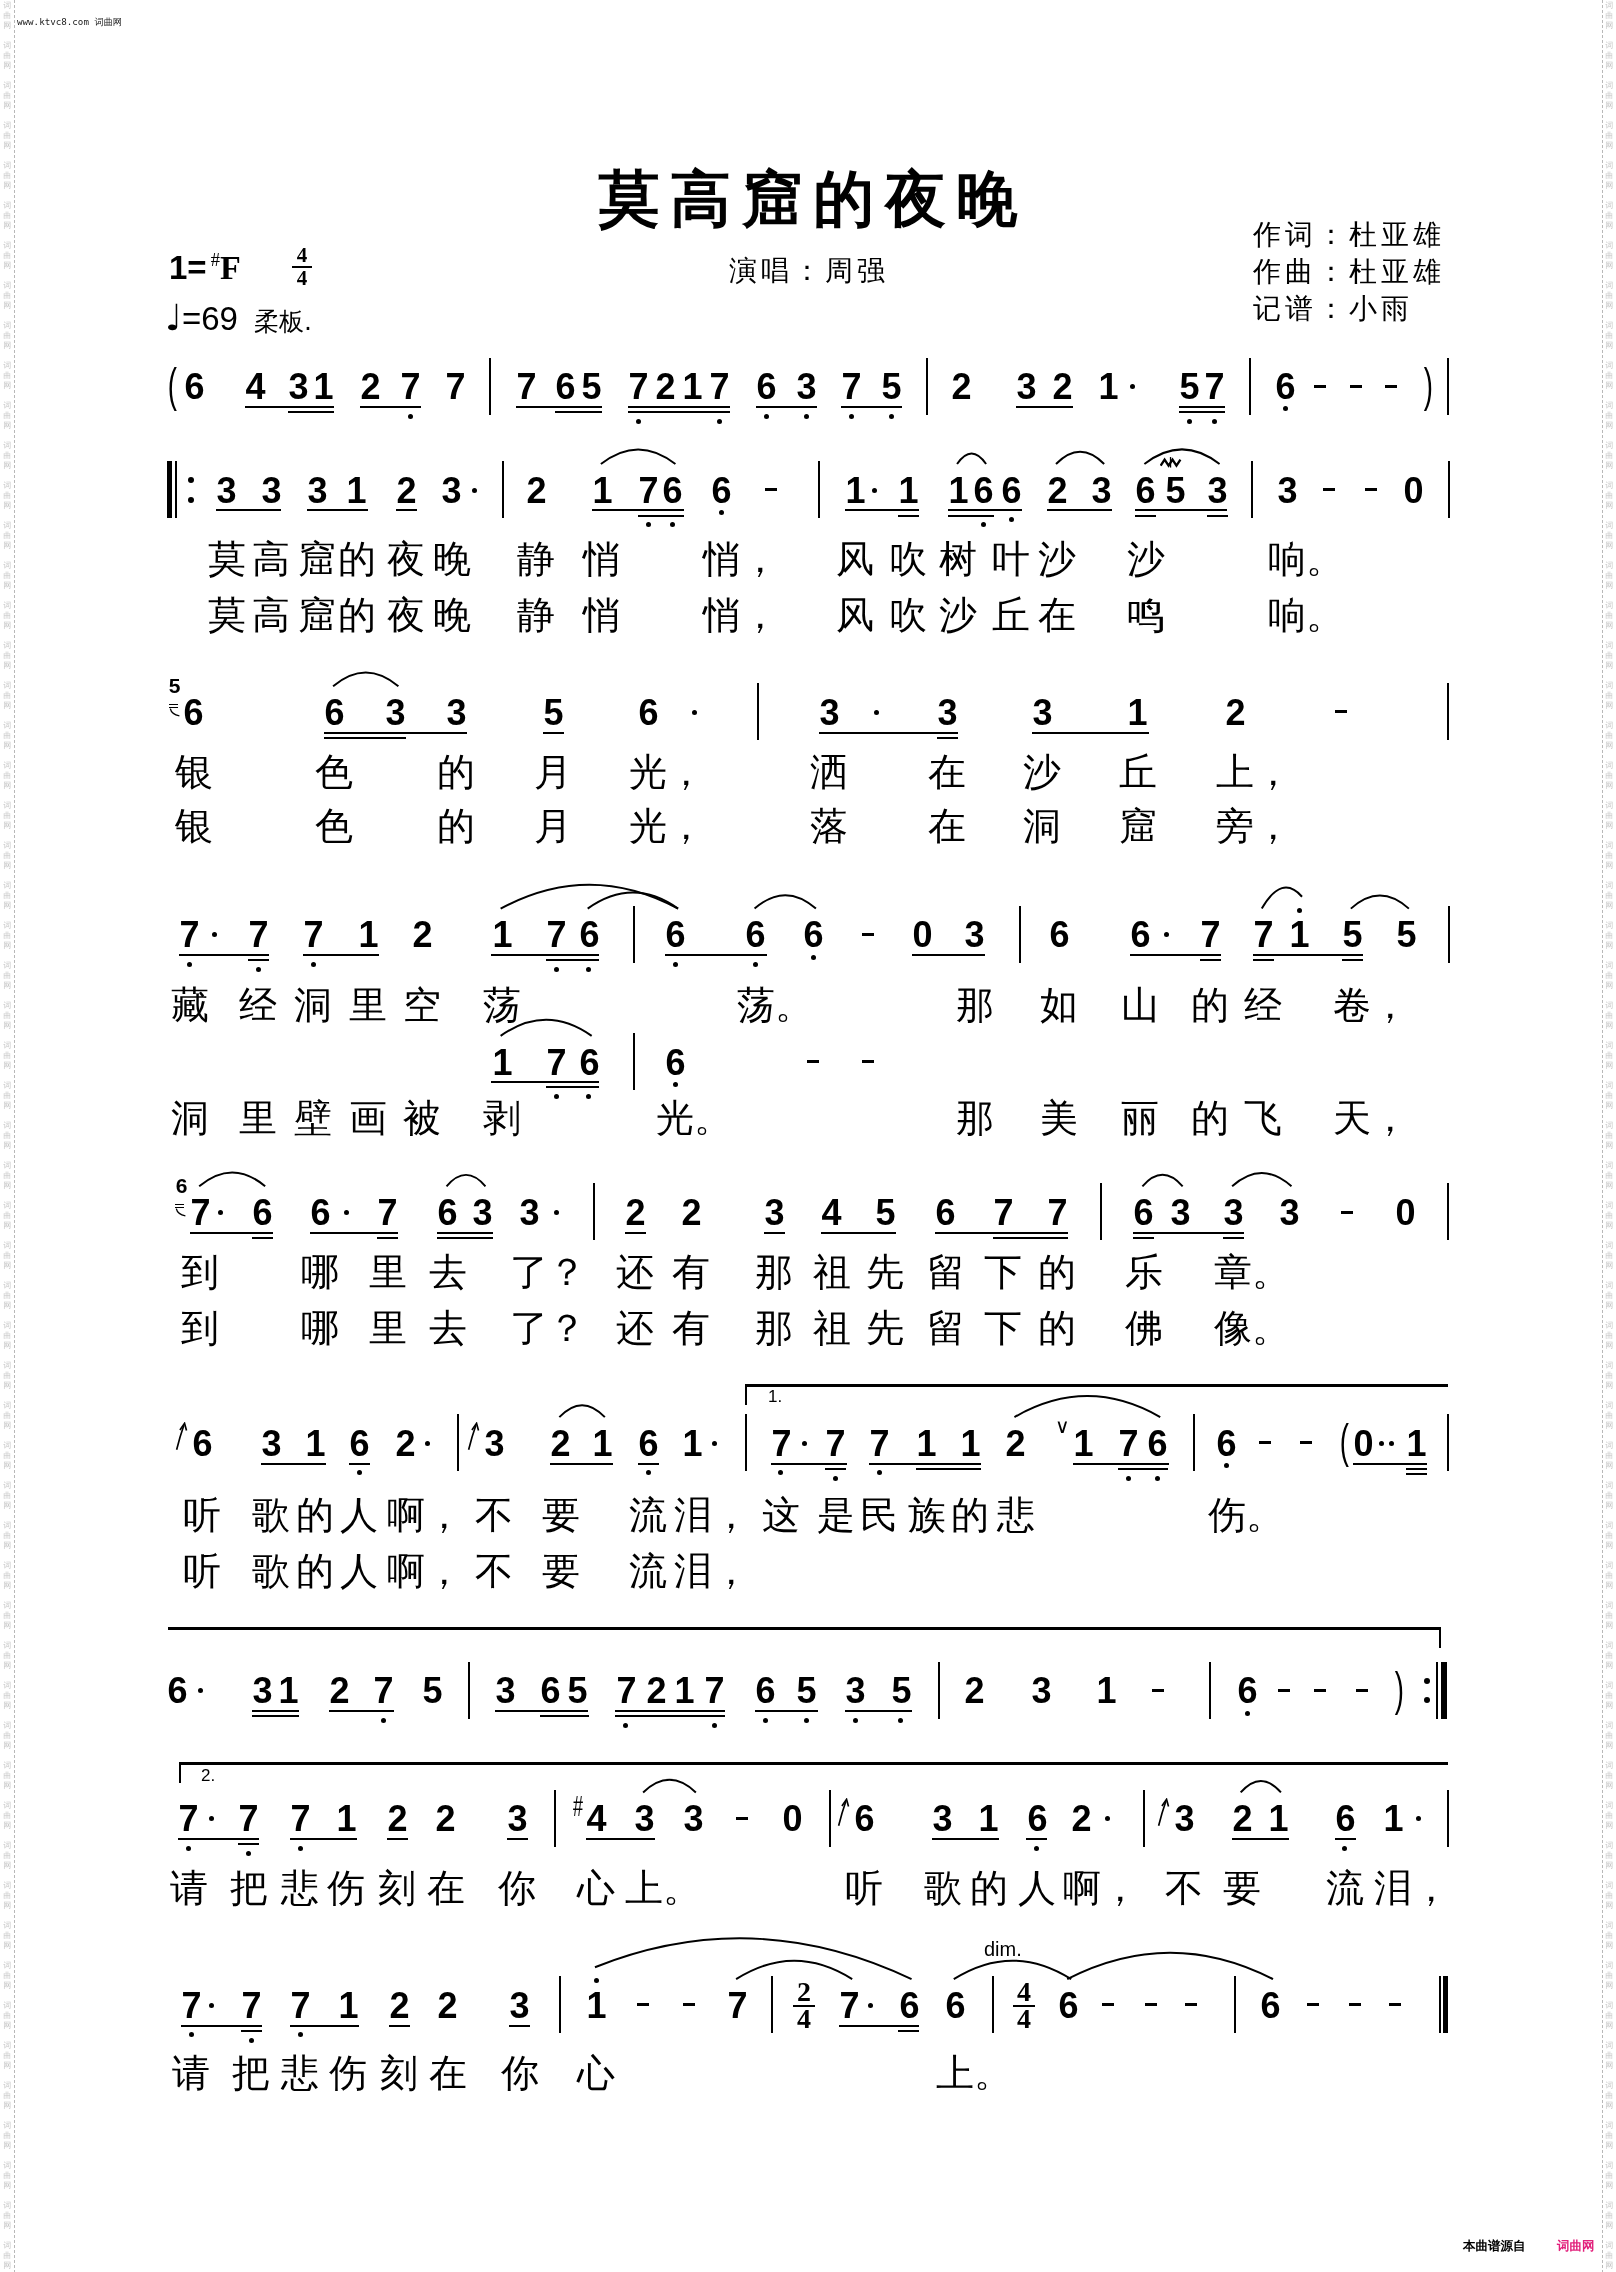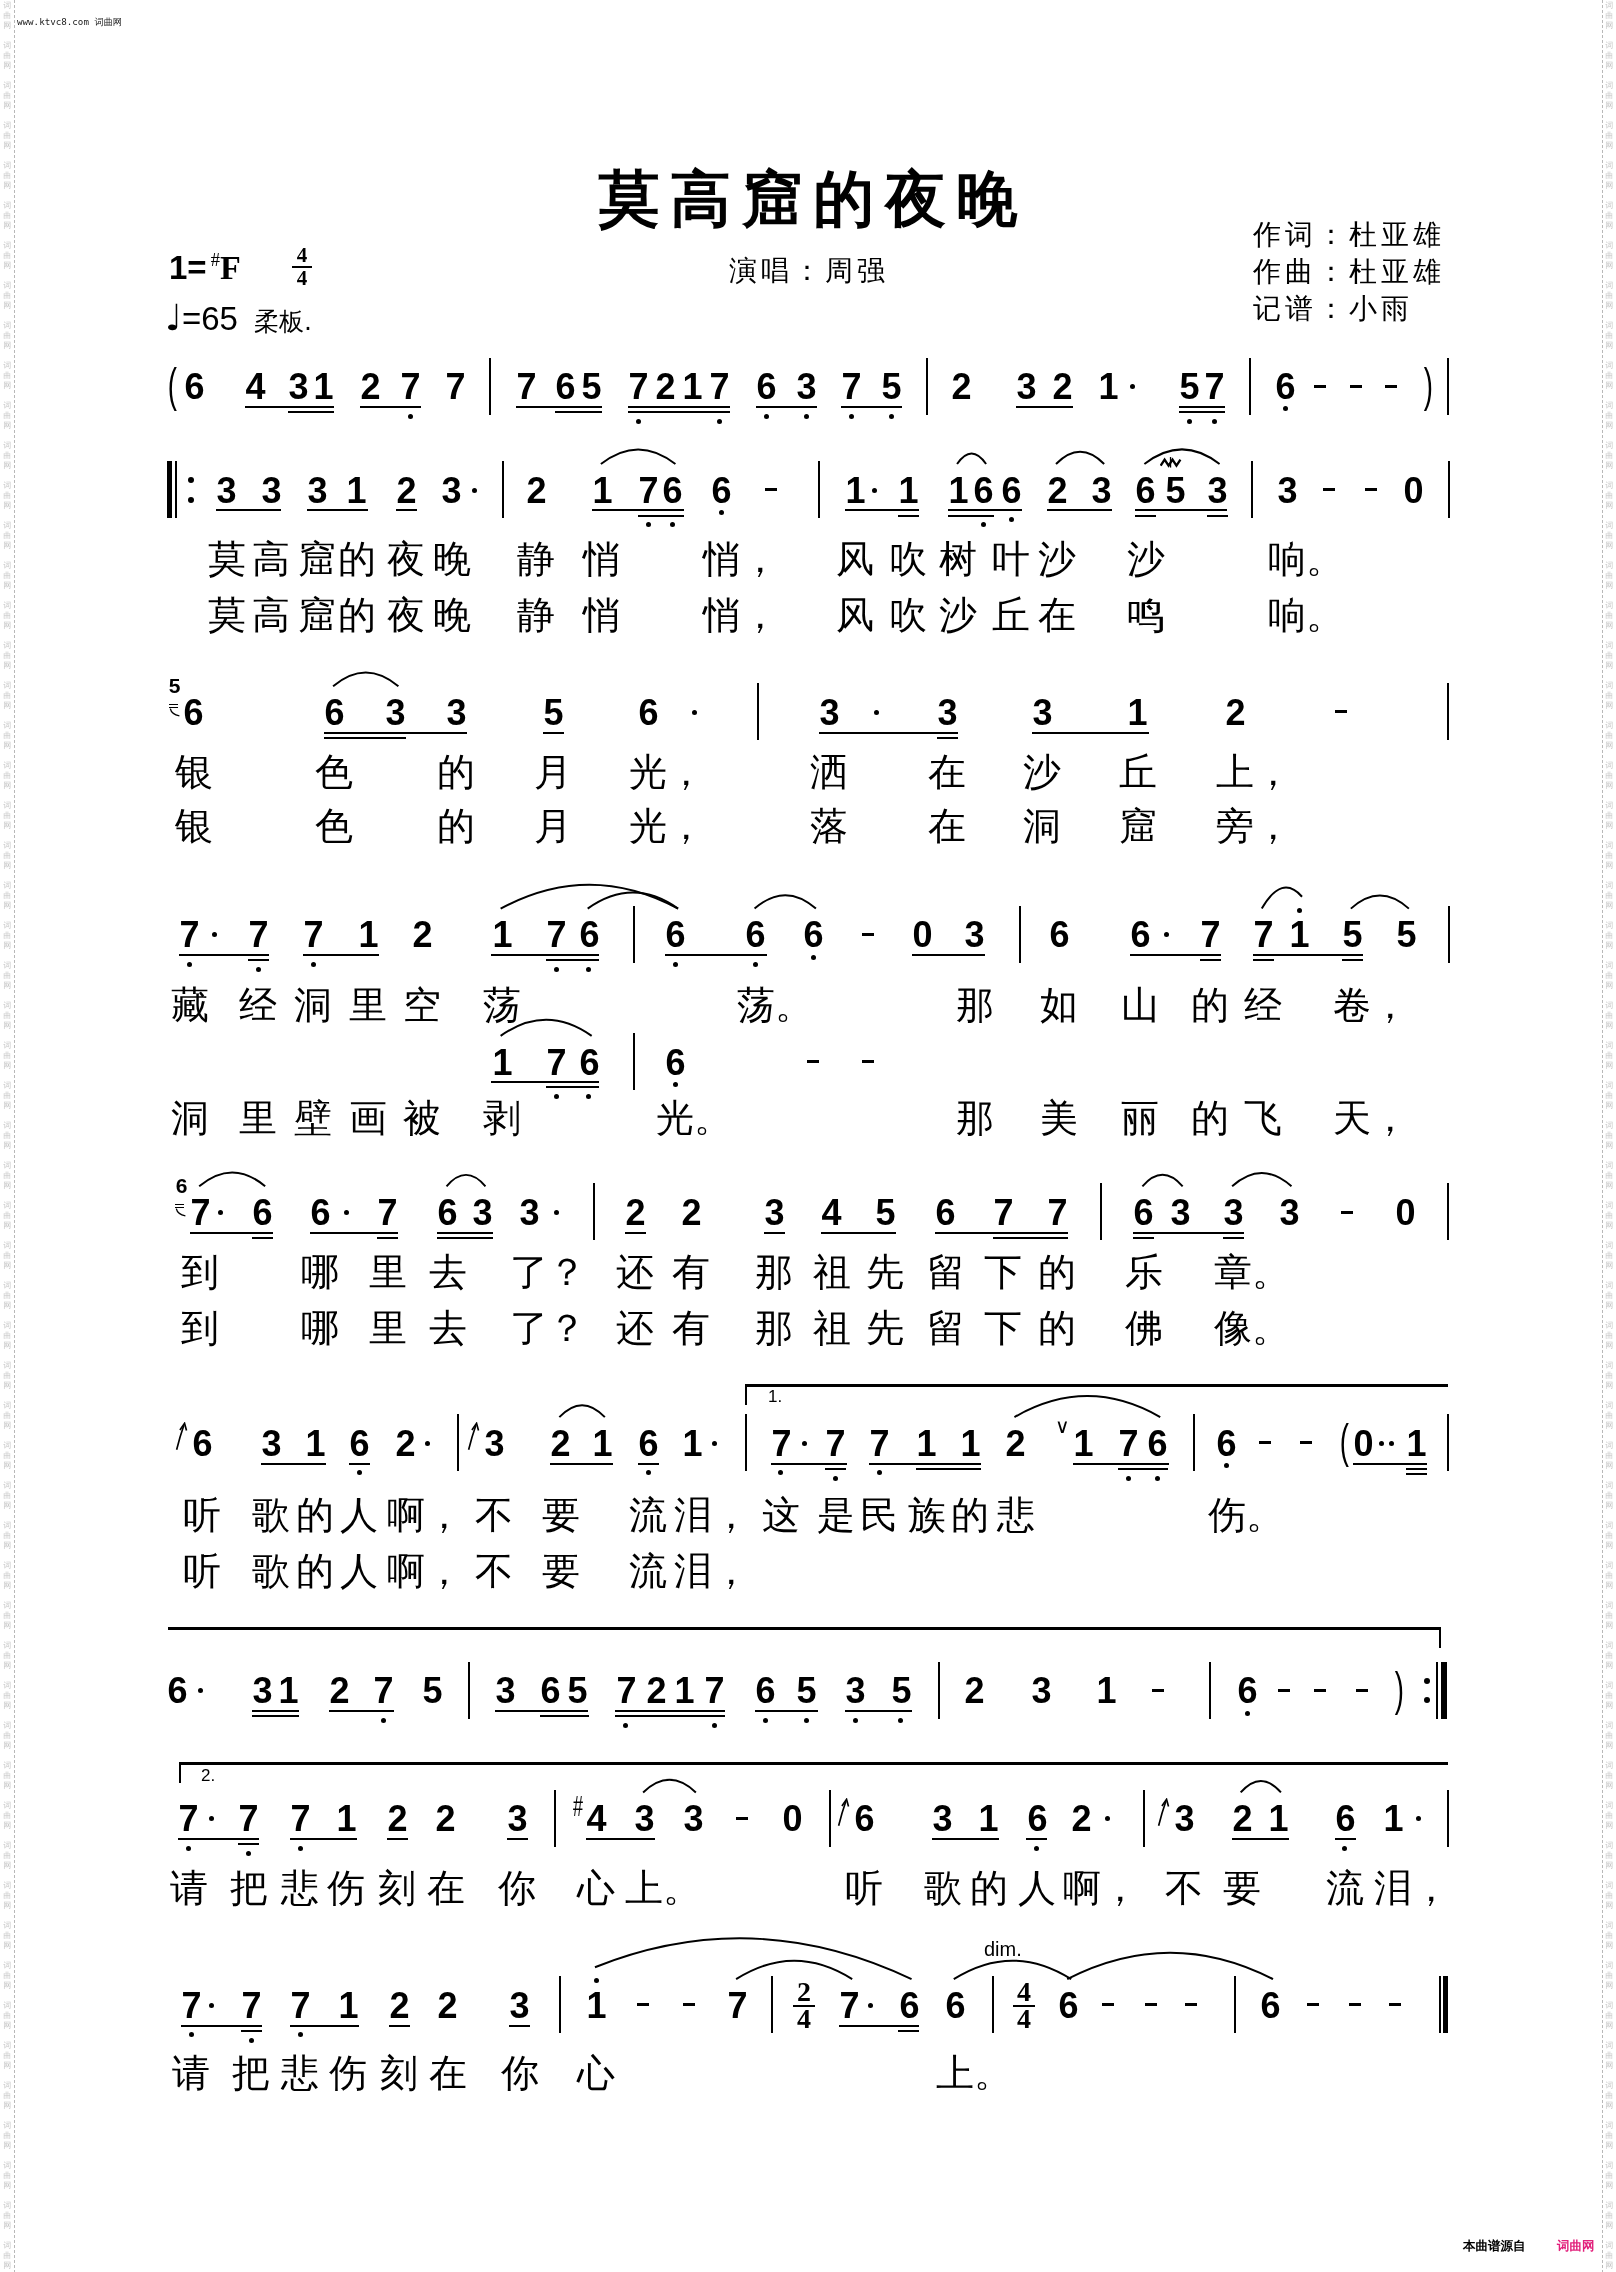--- a/index.html
+++ b/index.html
@@ -526,21 +526,21 @@
 
   <div class="abs keysig">
     <span class="key-prefix">1=</span><span class="key-acc">#</span><span class="key-tonic">F</span>
   </div>
   <div class="abs ts-head">
     <div class="d">4</div>
     <div class="ln"></div>
     <div class="d">4</div>
   </div>
   <div class="abs tempo">
-    <span class="tempo-note">♩</span><span class="tempo-eq">=</span><span class="tempo-bpm">65</span><span class="tempo-mark">柔板.</span>
+    <span class="tempo-note">♩</span><span class="tempo-eq">=</span><span class="tempo-bpm">69</span><span class="tempo-mark">柔板.</span>
   </div>
   <div class="abs singer">
     <span>演唱：</span><span>周强</span>
   </div>
   <div class="abs credit" style="top:218px;">
     <span>作词：</span><span>杜亚雄</span>
   </div>
   <div class="abs credit" style="top:255px;">
     <span>作曲：</span><span>杜亚雄</span>
   </div>

